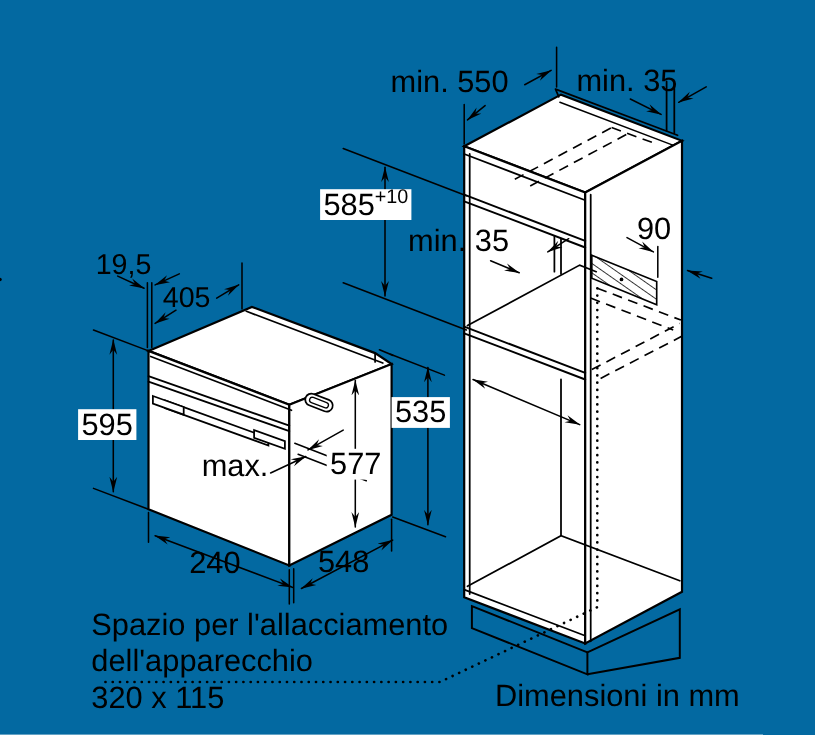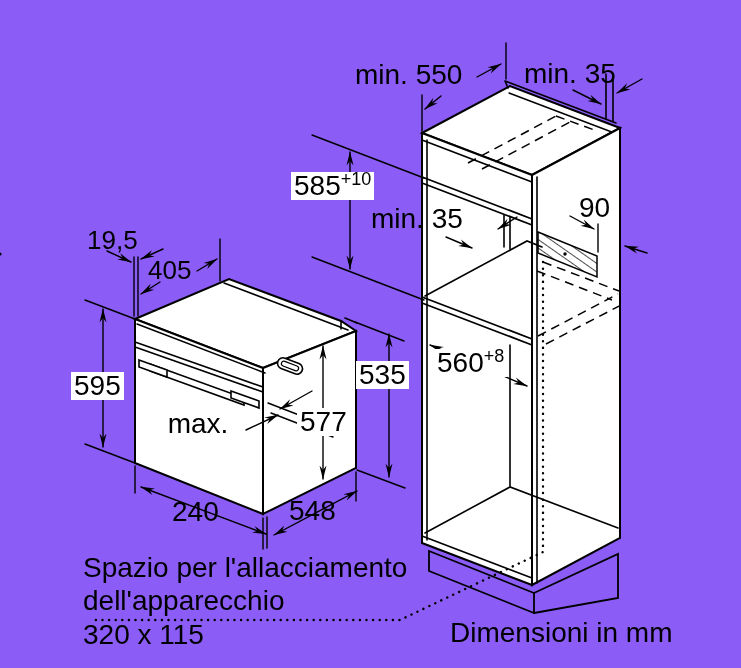--- a/index.html
+++ b/index.html
@@ -1,28 +1,28 @@
 <!DOCTYPE html>
 <html><head>
 <meta charset="utf-8">
 <style>
   html,body { margin:0; padding:0; background:#fff; }
   .stage {
-    position:relative; width:741px; height:668px; background:#8b5cf6;
+    position:relative; width:741px; height:668px; background:#0369a1;
     font-family:"Liberation Sans", sans-serif; color:#000; overflow:hidden;
   }
   .stage svg { position:absolute; left:0; top:0; }
   .lbl {
     position:absolute; line-height:1; white-space:nowrap; color:#000;
     font-family:"Liberation Sans", sans-serif; font-size:28px;
   }
   .lbl.small { font-size:26px; }
   .lbl.bg { background:#fff; padding:0 3px; }
   .lbl sup { font-size:18px; line-height:0; }
-  .lbl.stack { text-align:center; }
+  .lbl.stack { text-align:right; }
   .lbl.stack span { display:block; }
   .caption { font-size:28px; }
 </style>
 </head>
 <body>
 
 <div class="stage">
 
   <svg width="741" height="668" viewBox="0 0 741 668">
     <defs>
@@ -157,20 +157,19 @@
 
   <span class="lbl stack" style="left:152px; top:410px; width:92px;">
       <span>max.</span>
     </span>
 
   <span class="lbl bg" style="left:297px; top:408px;text-align:right;">577</span>
   <span class="lbl bg" style="left:356px; top:361px;">535</span>
   <span class="lbl" style="left:172px; top:498px;">240</span>
   <span class="lbl" style="left:289px; top:497px;">548</span>
 
-  <span class="lbl bg" style="left:434px; top:349px;"><span>560</span><sup>+8</sup></span>
 
   <span class="lbl caption" style="left:83px; top:587px;">dell'apparecchio</span>
   <span class="lbl caption" style="left:83px; top:554px;">Spazio per l'allacciamento</span>
   <span class="lbl caption" style="left:83px; top:621px;">320 x 115</span>
   <span class="lbl caption" style="left:450px; top:619px;">Dimensioni in mm</span>
 
 </div>
 
 </body></html>

